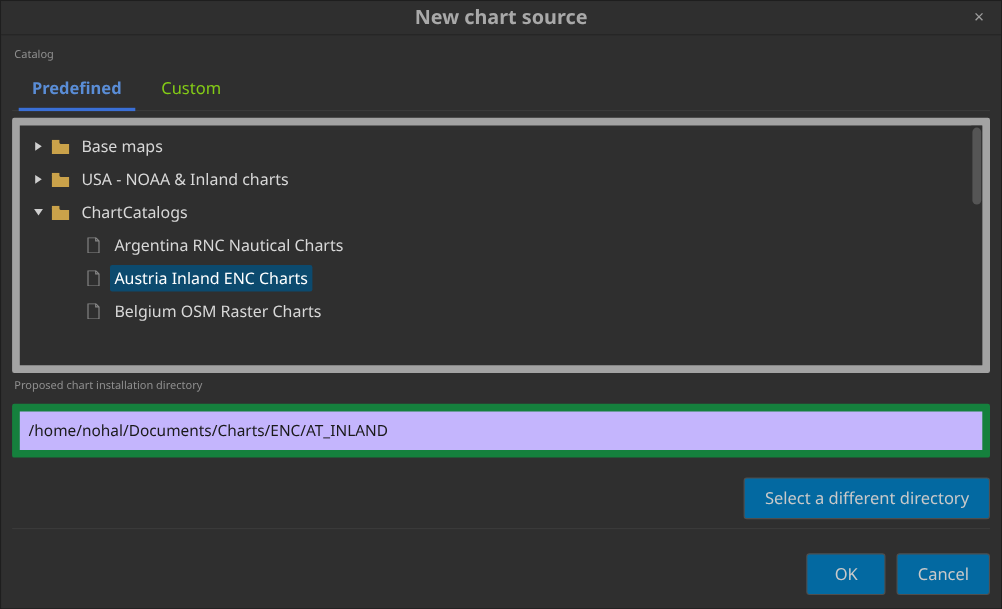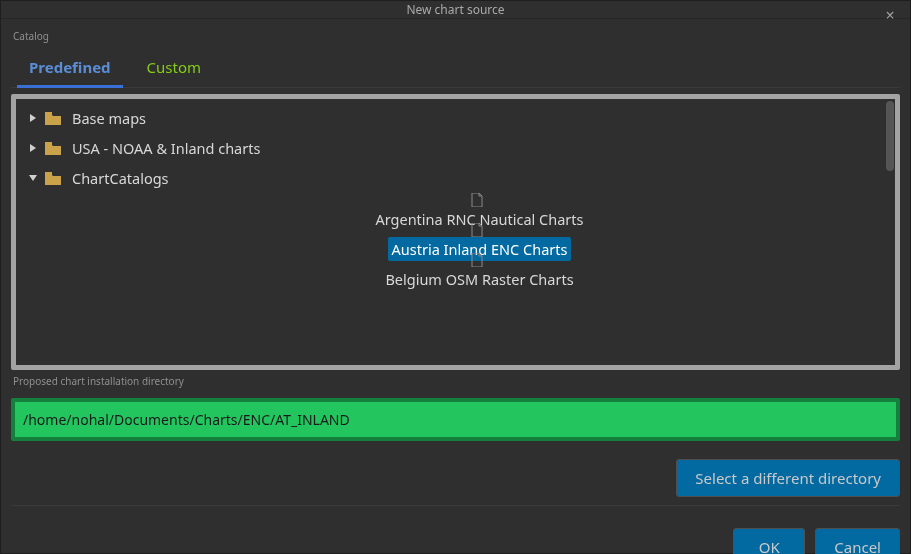--- a/index.html
+++ b/index.html
@@ -21,23 +21,23 @@
   .titlebar {
     height: 32px;
     background: #2f2f2f;
     display: flex;
     align-items: center;
     justify-content: center;
     position: relative;
     border-bottom: 1px solid #262626;
   }
   .titlebar-title {
-    font-weight: 400;
+    font-weight: 700;
     color: #a9a9a9;
-    font-size: 12px;
+    font-size: 18px;
   }
   .titlebar-close {
     position: absolute;
     right: 10px;
     top: 4px;
     width: 20px;
     height: 20px;
     display: flex;
     align-items: center;
     justify-content: center;
@@ -75,23 +75,23 @@
   }
   .tab.active::after {
     content: "";
     position: absolute;
     left: 6px; right: 6px; bottom: -1px;
     height: 3px;
     background: #3a6fd6;
   }
   .tree-container {
     margin-top: 6px;
-    border: 5px solid #a3a3a3;
+    border: 7px solid #a3a3a3;
     border-radius: 2px;
-    height: 276px;
+    height: 232px;
     position: relative;
     display: flex;
     overflow: hidden;
     background: #2f2f2f;
     text-align: right;
   }
   .tree {
     flex: 1;
     overflow-y: auto;
     padding: 4px 0;
@@ -113,21 +113,21 @@
   .tree-row {
     display: flex;
     align-items: center;
     height: 30px;
     padding-left: 10px;
     color: #d8d8d8;
     font-size: 14.5px;
     cursor: default;
   }
   .tree-row.depth1 { padding-left: 30px; }
-  .tree-row.leaf.depth1 { padding-left: 58px; flex-direction: column; }
+  .tree-row.leaf.depth1 { padding-left: 58px; }
   .tree-arrow {
     width: 14px;
     height: 14px;
     margin-right: 4px;
     display: inline-flex;
     align-items: center;
     justify-content: center;
     color: #cfcfcf;
     font-size: 10px;
   }
@@ -137,31 +137,31 @@
     margin-right: 6px;
     display: inline-flex;
     align-items: center;
     justify-content: center;
   }
   .tree-label {
     padding: 2px 4px;
     border-radius: 2px;
   }
   .tree-row.selected .tree-label {
-    background: #0369a1;
+    background: #0c4a6e;
     color: #ffffff;
   }
   .dir-section {
   }
   .dir-input {
     width: 100%;
     margin-top: 6px;
-    background: #22c55e;
+    background: #c4b5fd;
     color: #1a1a1a;
-    border: 4px solid #15803d;
+    border: 7px solid #15803d;
     border-radius: 2px;
     padding: 8px 8px;
     font-size: 14px;
     font-family: inherit;
     outline: none;
   }
   .dir-button-row {
     display: flex;
     justify-content: flex-end;
     margin-top: 18px;

